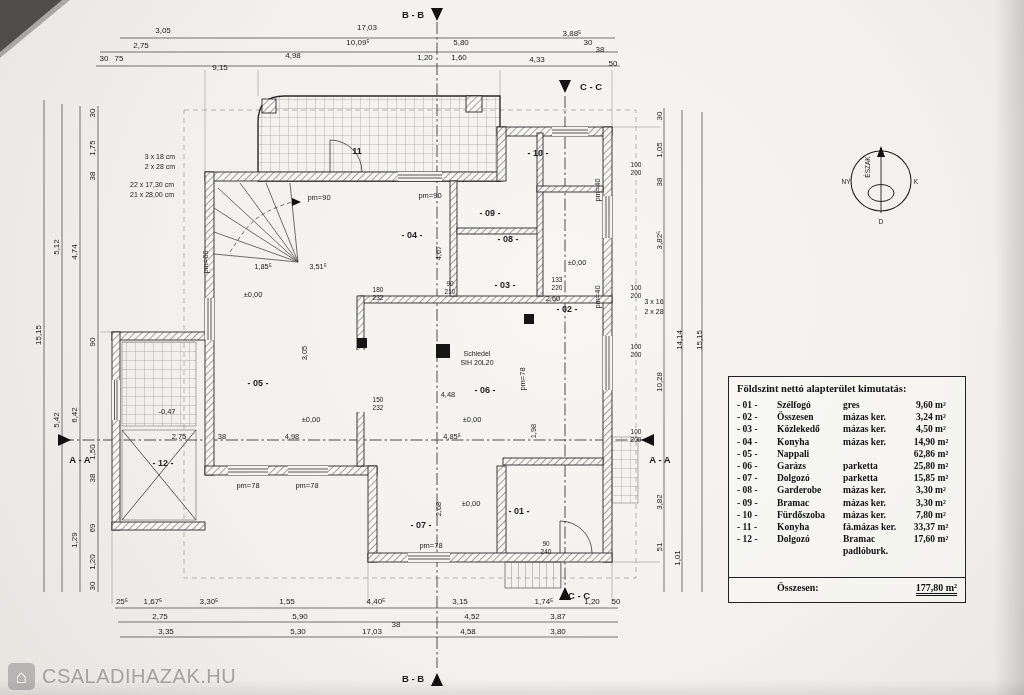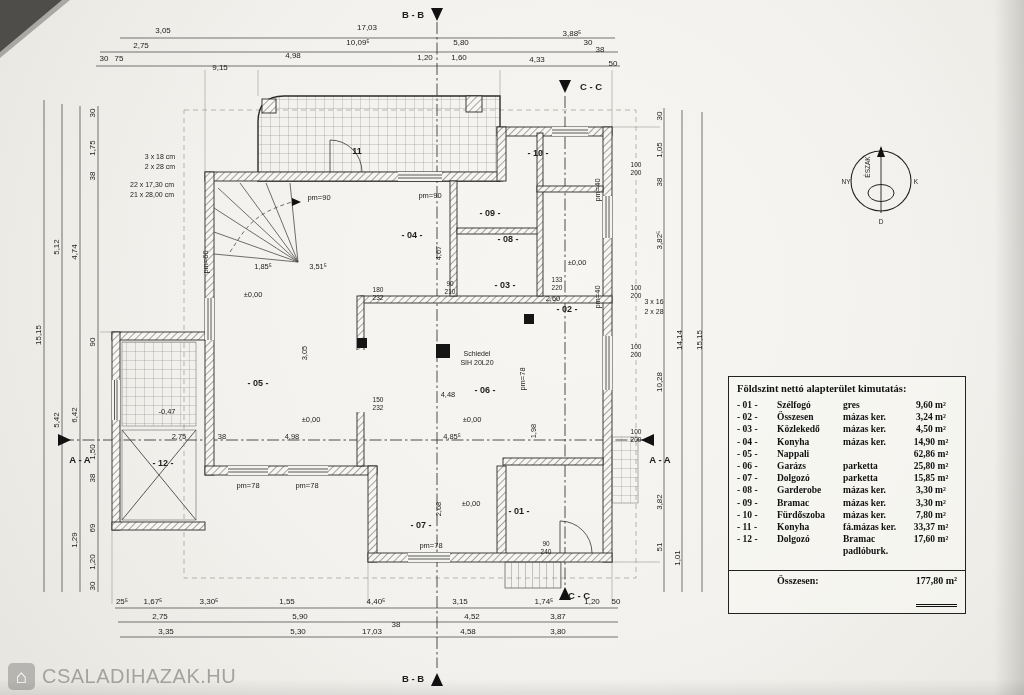--- a/index.html
+++ b/index.html
@@ -44,23 +44,23 @@
      border:1px solid #222;background:rgba(248,247,243,.65);
      font-family:"Liberation Serif",serif;color:#101010}
   .legend-title{font-weight:bold;font-size:10.5px;padding:6px 8px 5px;
      white-space:nowrap}
   .legend-row{display:flex;font-size:9.5px;font-weight:bold;line-height:12.2px;padding:0 8px}
   .lr-code{width:40px}
   .lr-name{width:66px}
   .lr-fin{flex:1}
   .lr-area{width:52px;text-align:center}
   .legend-total{display:flex;justify-content:space-between;align-items:flex-start;
-     border-top:1px solid #222;margin-top:12px;padding:4px 8px 6px 48px;
+     border-top:1px solid #222;margin-top:19px;padding:4px 8px 6px 48px;
      font-weight:bold;font-size:10px}
-  .legend-total .val{border-bottom:3px double #111;padding-bottom:18px}
+  .legend-total .val{border-bottom:3px double #111;padding-bottom:0}
 
   .watermark{position:absolute;left:8px;bottom:5px;display:flex;align-items:center;gap:7px}
   .wm-icon{width:27px;height:27px;background:#b7b5b1;border-radius:5px;color:#fff;
      display:flex;align-items:center;justify-content:center;font-size:19px;line-height:1}
   .wm-text{font-size:20px;font-weight:normal;color:#a5a39f;letter-spacing:.5px}
 </style>
 </head>
 <body>
 
 <div class="paper">

